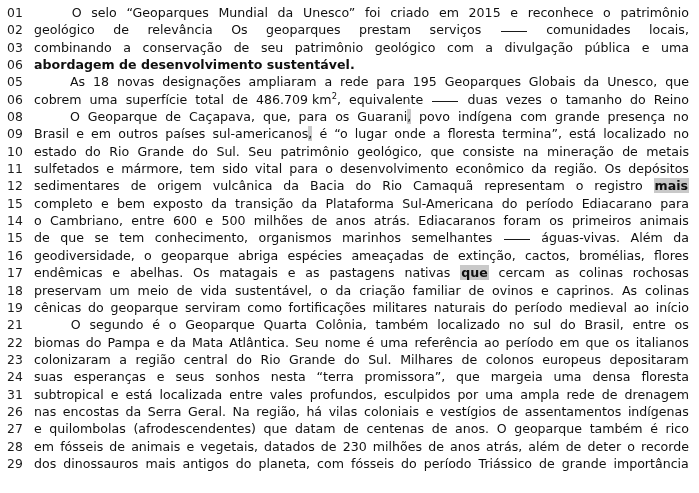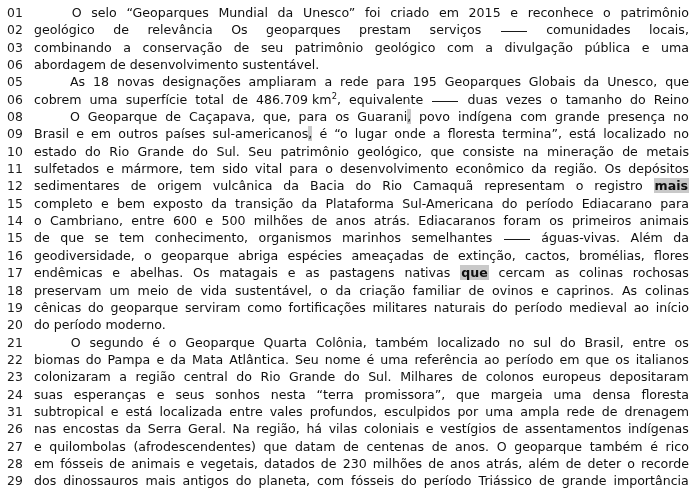--- a/index.html
+++ b/index.html
@@ -56,20 +56,21 @@
     display: flex;
     justify-content: space-between;
     white-space: pre;
   }
   .ltext.just > .w {
     white-space: pre;
     display: inline-block;
   }
   .ltext.last {
     white-space: pre;
+    font-weight: bold;
   }
   .indent {
     display: inline-block;
     width: 28px;
   }
   b.hl {
     font-weight: bold;
     background: #c9c9c9;
     padding: 0 1px;
   }
@@ -160,24 +161,20 @@
     </div>
     <div class="line">
       <div class="lineno">18</div>
       <div class="ltext just"><span class="w">preservam</span><span class="w">um</span><span class="w">meio</span><span class="w">de</span><span class="w">vida</span><span class="w">sustentável,</span><span class="w">o</span><span class="w">da</span><span class="w">criação</span><span class="w">familiar</span><span class="w">de</span><span class="w">ovinos</span><span class="w">e</span><span class="w">caprinos.</span><span class="w">As</span><span class="w">colinas</span></div>
     </div>
     <div class="line">
       <div class="lineno">19</div>
       <div class="ltext just"><span class="w">cênicas</span><span class="w">do</span><span class="w">geoparque</span><span class="w">serviram</span><span class="w">como</span><span class="w">fortificações</span><span class="w">militares</span><span class="w">naturais</span><span class="w">do</span><span class="w">período</span><span class="w">medieval</span><span class="w">ao</span><span class="w">início</span></div>
     </div>
     <div class="line">
-      <div class="lineno">20</div>
-      <div class="ltext last">do período moderno.</div>
-    </div>
-    <div class="line">
       <div class="lineno">21</div>
       <div class="ltext just"><span class="w"><span class="indent"></span></span><span class="w">O</span><span class="w">segundo</span><span class="w">é</span><span class="w">o</span><span class="w">Geoparque</span><span class="w">Quarta</span><span class="w">Colônia,</span><span class="w">também</span><span class="w">localizado</span><span class="w">no</span><span class="w">sul</span><span class="w">do</span><span class="w">Brasil,</span><span class="w">entre</span><span class="w">os</span></div>
     </div>
     <div class="line">
       <div class="lineno">22</div>
       <div class="ltext just"><span class="w">biomas</span><span class="w">do</span><span class="w">Pampa</span><span class="w">e</span><span class="w">da</span><span class="w">Mata</span><span class="w">Atlântica.</span><span class="w">Seu</span><span class="w">nome</span><span class="w">é</span><span class="w">uma</span><span class="w">referência</span><span class="w">ao</span><span class="w">período</span><span class="w">em</span><span class="w">que</span><span class="w">os</span><span class="w">italianos</span></div>
     </div>
     <div class="line">
       <div class="lineno">23</div>
       <div class="ltext just"><span class="w">colonizaram</span><span class="w">a</span><span class="w">região</span><span class="w">central</span><span class="w">do</span><span class="w">Rio</span><span class="w">Grande</span><span class="w">do</span><span class="w">Sul.</span><span class="w">Milhares</span><span class="w">de</span><span class="w">colonos</span><span class="w">europeus</span><span class="w">depositaram</span></div>

